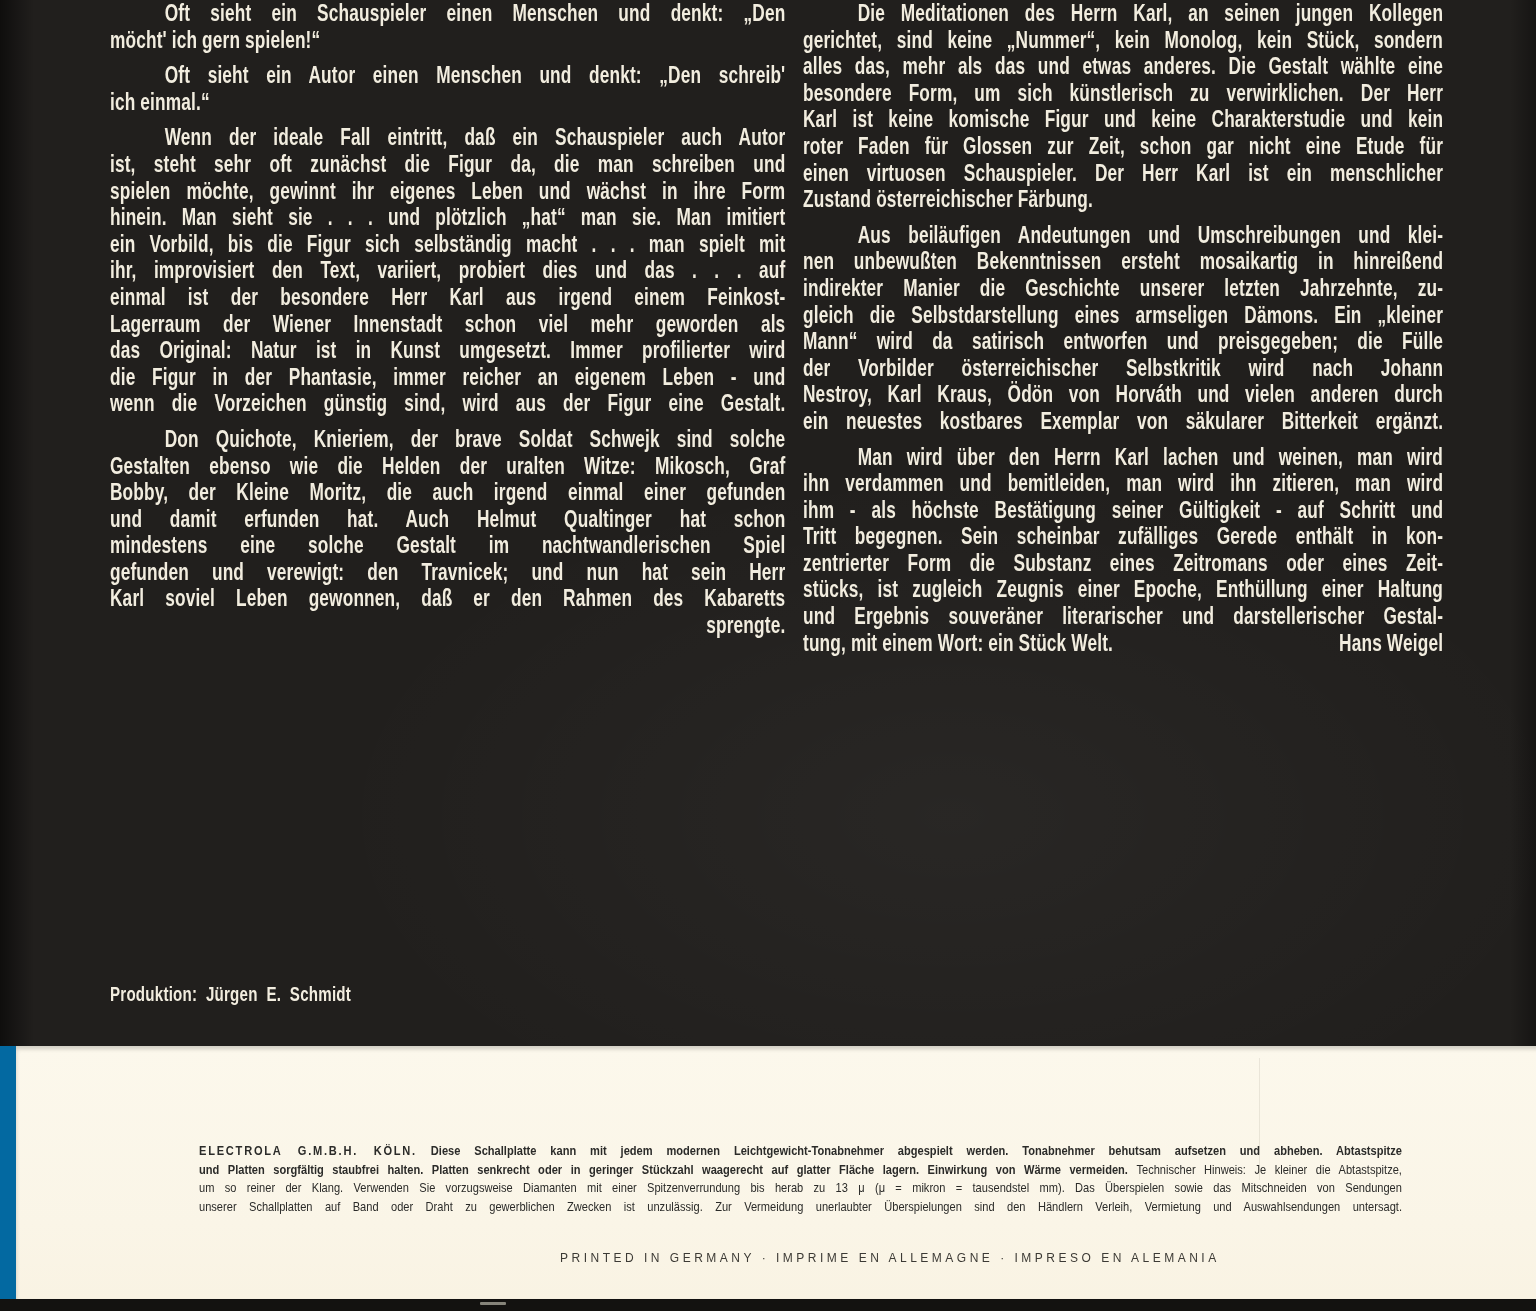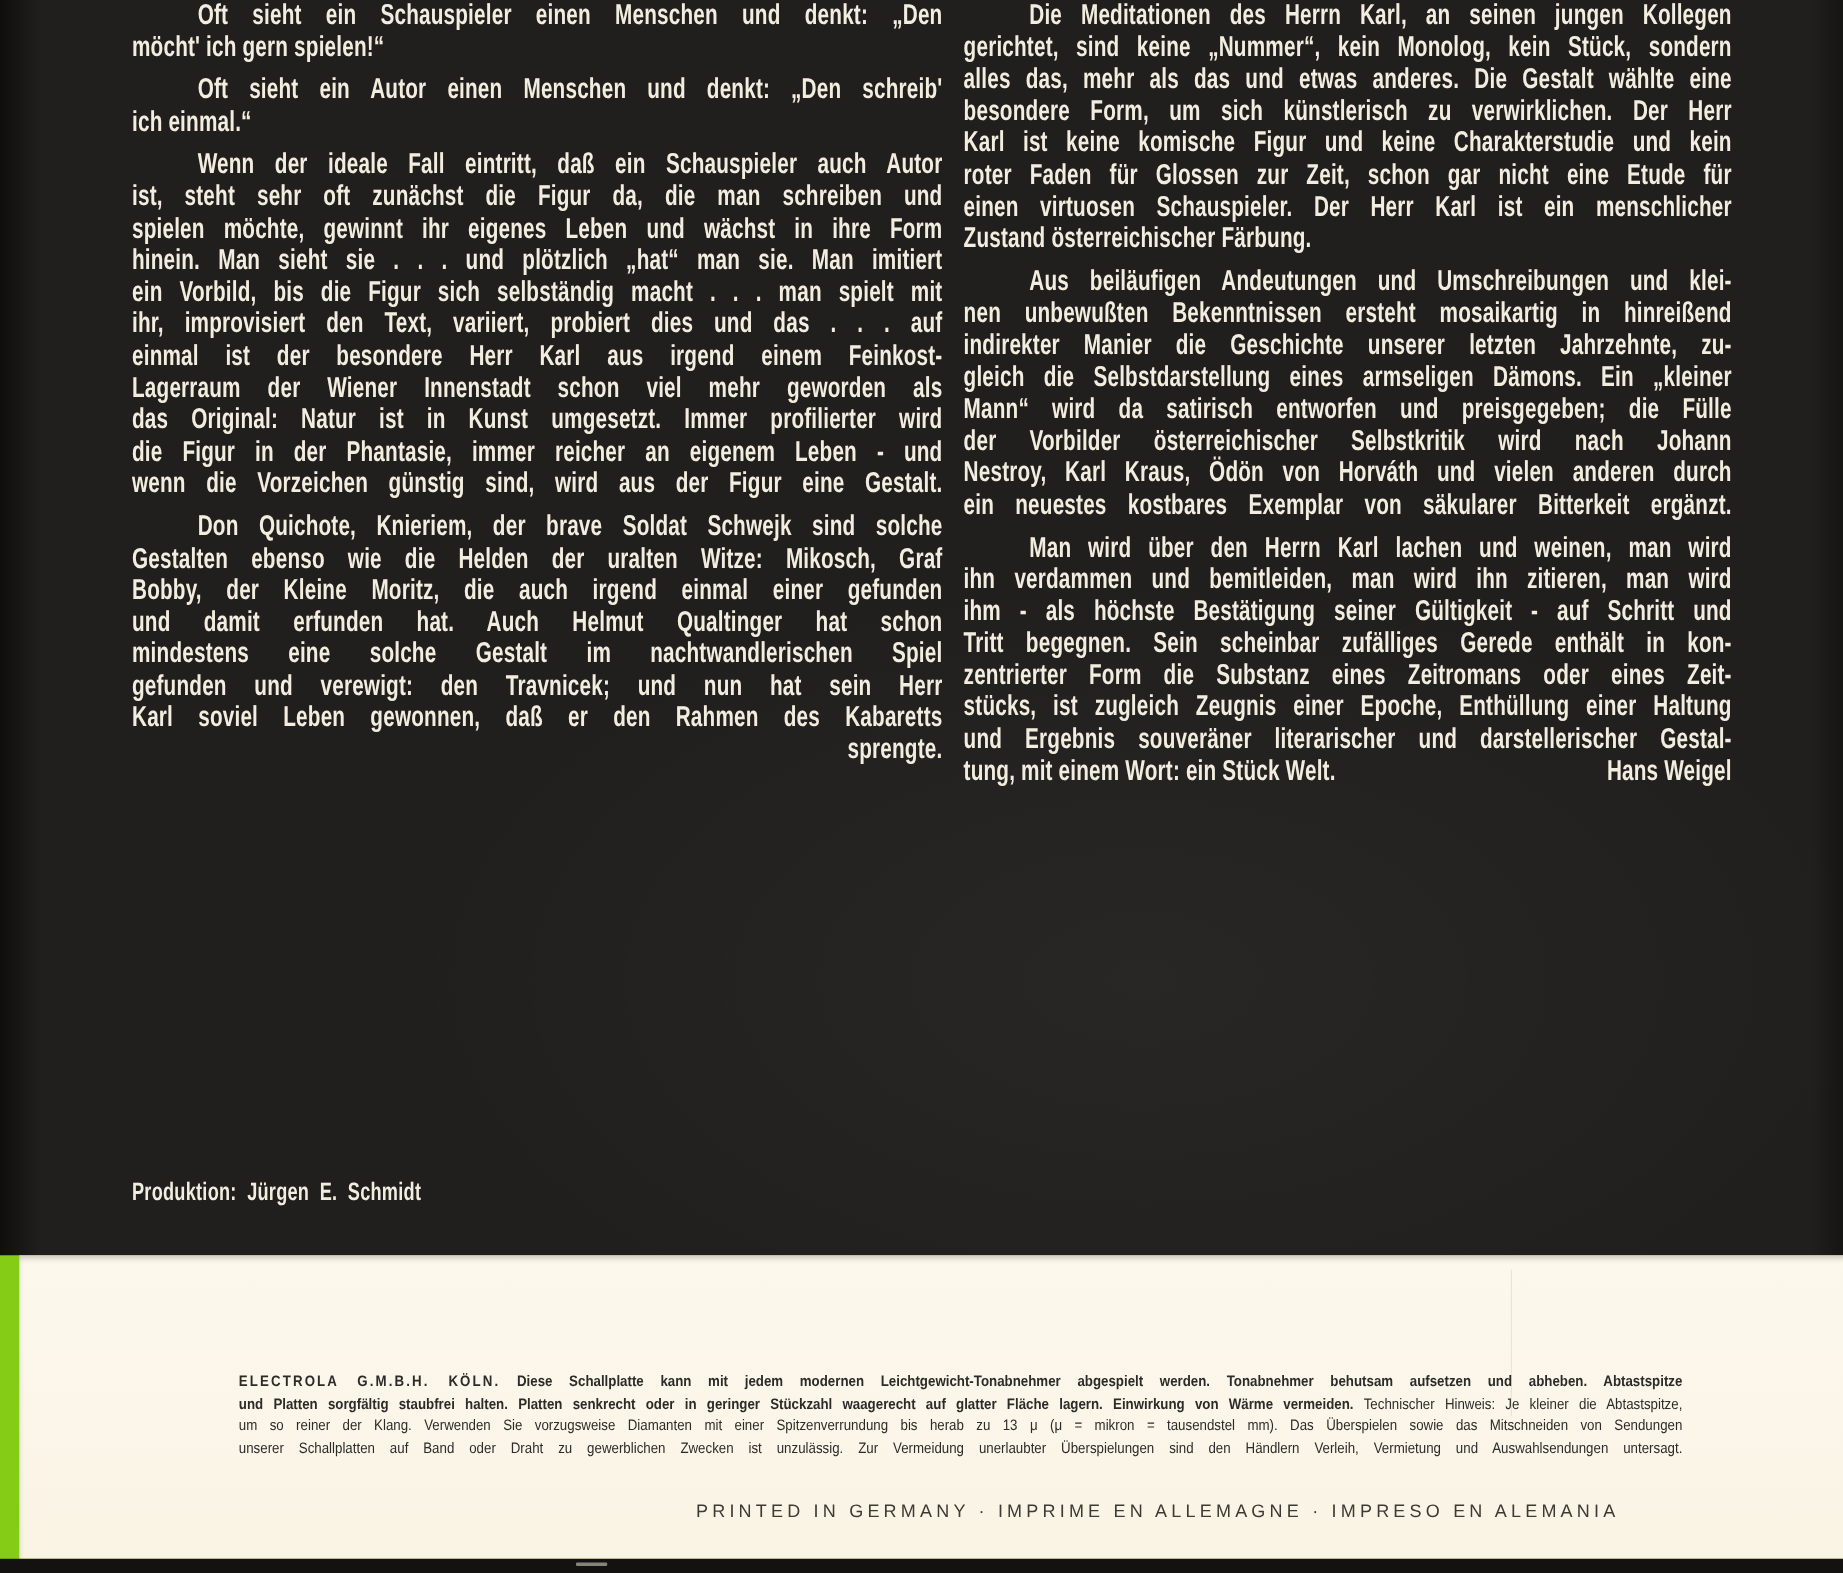--- a/index.html
+++ b/index.html
@@ -1,21 +1,21 @@
 <!DOCTYPE html>
 <html><head>
 <meta charset="utf-8">
 <style>
   html, body { margin: 0; padding: 0; background: #0c0b0a; }
   .page {
     position: relative;
     width: 1536px; height: 1311px;
     overflow: hidden;
     font-family: "Liberation Sans", sans-serif;
-    background: #84cc16;
+    background: #0369a1;
   }
 
   
   .black-panel {
     position: absolute; left: 0; top: 0;
     width: 1536px; height: 1046px;
     background:
       linear-gradient(90deg, rgba(0,0,0,0.55) 0px, rgba(0,0,0,0) 34px),
       linear-gradient(270deg, rgba(0,0,0,0.35) 0px, rgba(0,0,0,0) 26px),
       radial-gradient(ellipse 900px 500px at 62% 78%, rgba(255,255,255,0.035), rgba(0,0,0,0) 70%),
@@ -70,22 +70,22 @@
     width: 1367px;
     transform: scaleX(0.88); transform-origin: top left;
     font-size: 12.6px; line-height: 18.6px;
     color: #2b2b29;
   }
   .fp-line { text-align: justify; text-align-last: justify; white-space: normal; }
   .fp-line:last-child { text-align-last: justify; }
   .fp-bold { font-weight: bold; }
   .fp-spaced { font-weight: bold; letter-spacing: 2px; }
   .printed {
-    position: absolute; left: 564px; top: 205px;
-    font-size: 15px; letter-spacing: 3.5px;
+    position: absolute; left: 544px; top: 205px;
+    font-size: 12px; letter-spacing: 3.5px;
     color: #3c3a35; white-space: nowrap;
   }
 
   
   .bottom-edge {
     position: absolute; left: 0; top: 1299px;
     width: 1536px; height: 12px;
     background: #131210;
   }
   .edge-dash {

